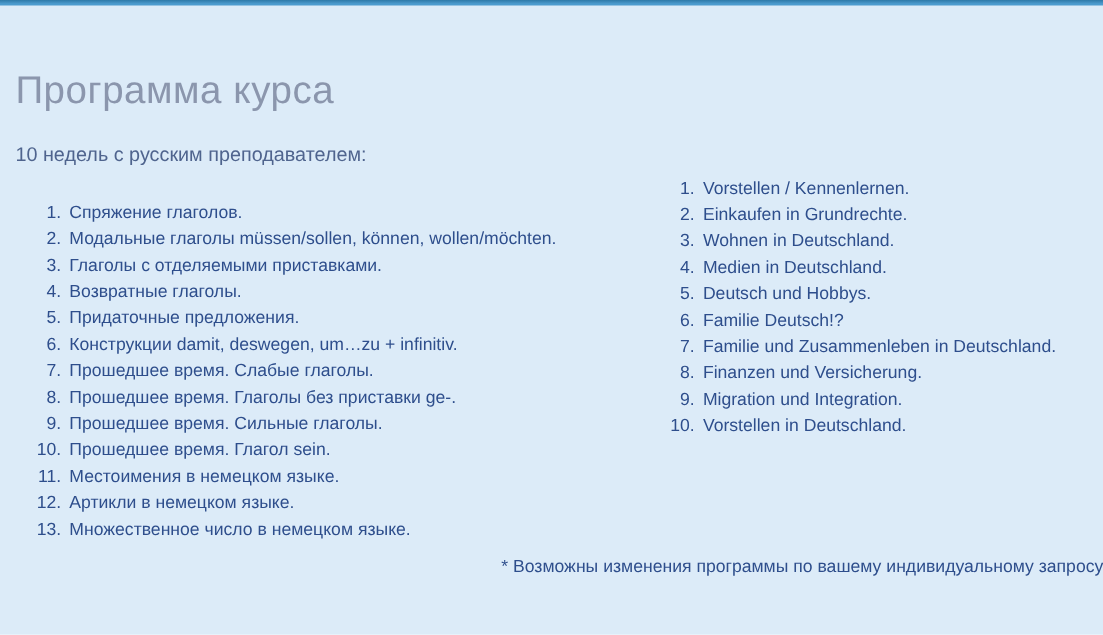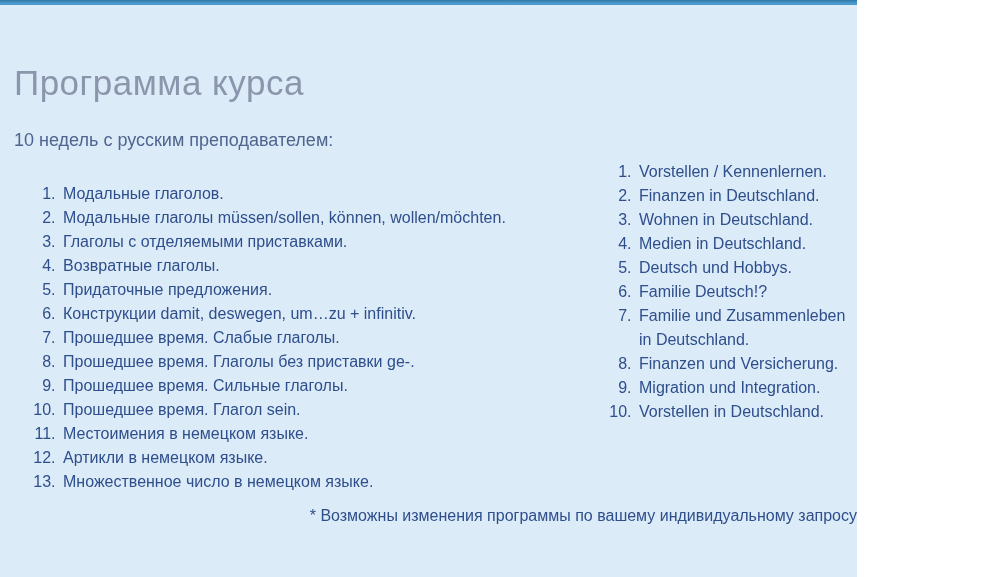--- a/index.html
+++ b/index.html
@@ -11,21 +11,21 @@
     --list-text: #2e4e8c;
   }
   * { box-sizing: border-box; }
   html, body { margin: 0; padding: 0; }
   body {
     font-family: "Liberation Sans", "DejaVu Sans", sans-serif;
     background: #ffffff;
   }
   .page {
     position: relative;
-    width: 857px;
+    width: 1003px;
     height: 577px;
     background: var(--background);
     overflow: hidden;
   }
   .top-bar {
     height: 5px;
     width: 100%;
     background: linear-gradient(to bottom, var(--top-bar-top) 0%, var(--top-bar-bottom) 70%);
   }
   .title {
@@ -70,40 +70,40 @@
 
 <div class="page">
   <div class="top-bar"></div>
 
   <h1 class="title">Программа курса</h1>
 
   <div class="columns">
     <section class="col col-left">
       <h2 class="subheading">10 недель с русским преподавателем:</h2>
       <ol class="program-list">
-          <li>Модальные глаголов.</li>
+          <li>Спряжение глаголов.</li>
           <li>Модальные глаголы müssen/sollen, können, wollen/möchten.</li>
           <li>Глаголы с отделяемыми приставками.</li>
           <li>Возвратные глаголы.</li>
           <li>Придаточные предложения.</li>
           <li>Конструкции damit, deswegen, um…zu + infinitiv.</li>
           <li>Прошедшее время. Слабые глаголы.</li>
           <li>Прошедшее время. Глаголы без приставки ge-.</li>
           <li>Прошедшее время. Сильные глаголы.</li>
           <li>Прошедшее время. Глагол sein.</li>
           <li>Местоимения в немецком языке.</li>
           <li>Артикли в немецком языке.</li>
           <li>Множественное число в немецком языке.</li>
         </ol>
     </section>
 
     <section class="col col-right">
       <ol class="program-list">
           <li>Vorstellen / Kennenlernen.</li>
-          <li>Finanzen in Deutschland.</li>
+          <li>Einkaufen in Grundrechte.</li>
           <li>Wohnen in Deutschland.</li>
           <li>Medien in Deutschland.</li>
           <li>Deutsch und Hobbys.</li>
           <li>Familie Deutsch!?</li>
           <li>Familie und Zusammenleben in Deutschland.</li>
           <li>Finanzen und Versicherung.</li>
           <li>Migration und Integration.</li>
           <li>Vorstellen in Deutschland.</li>
         </ol>
     </section>

